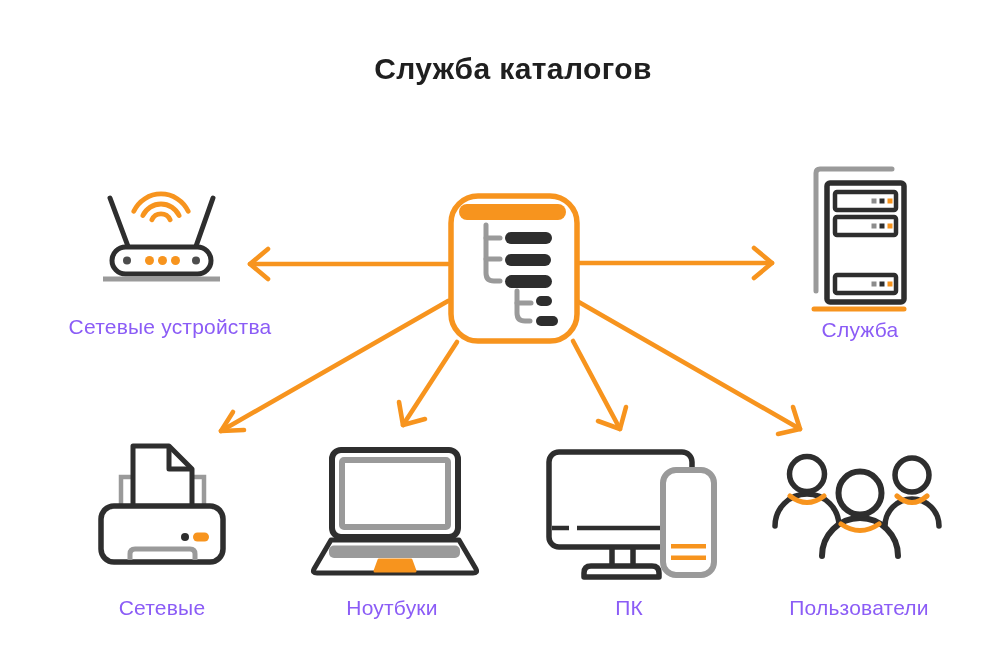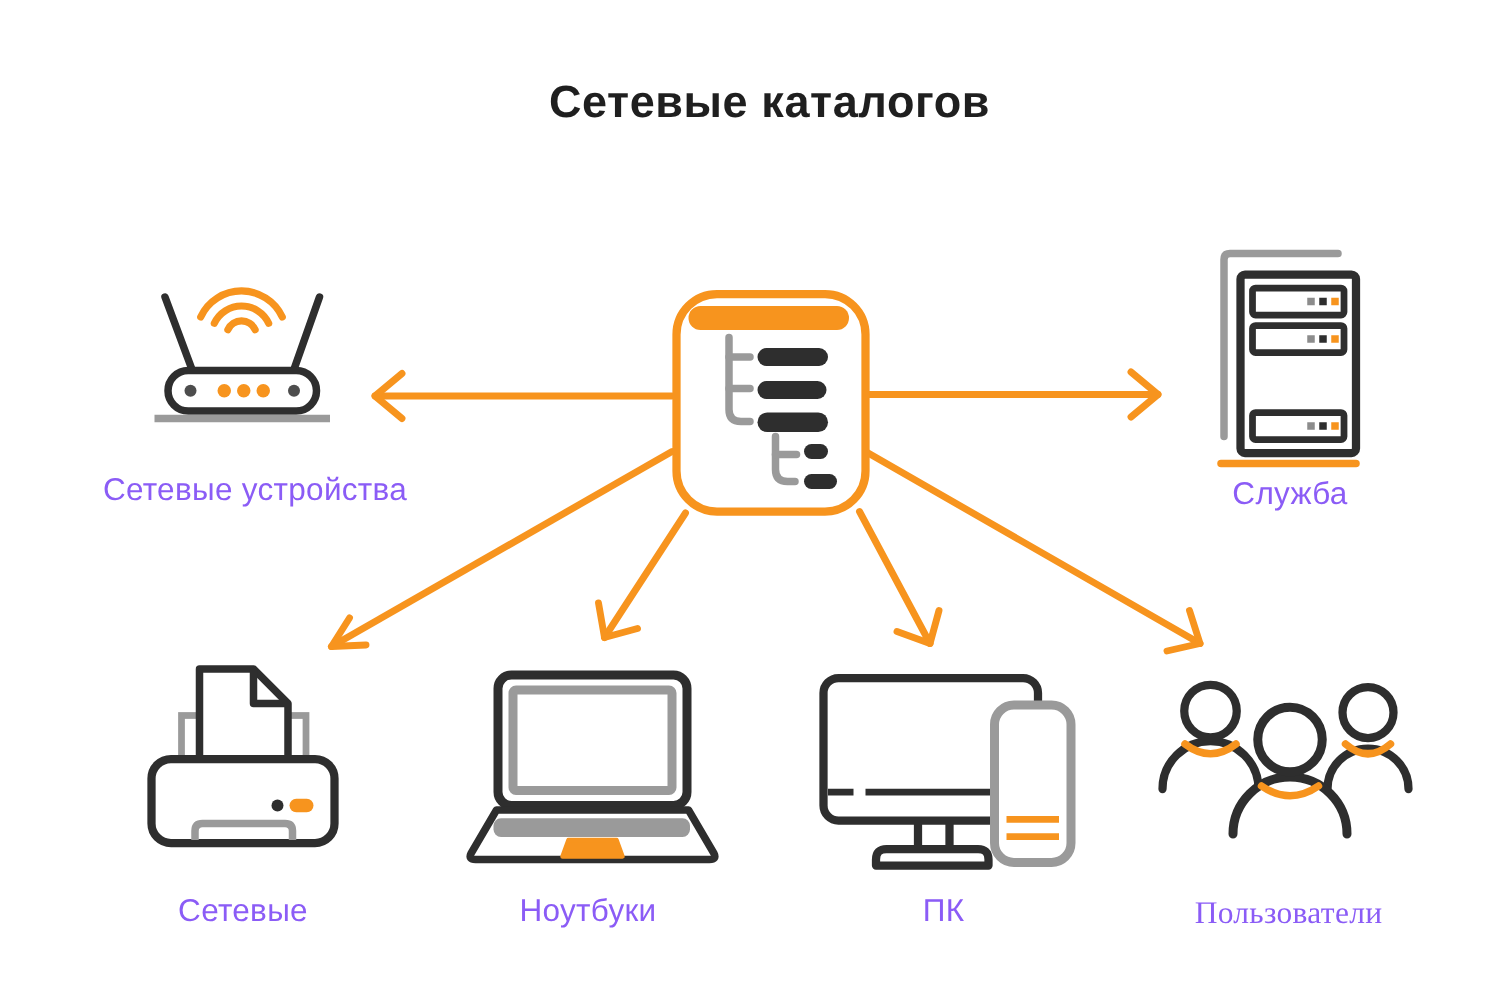--- a/index.html
+++ b/index.html
@@ -27,29 +27,29 @@
     font-weight:400;
     color:#8b5cf6;
     letter-spacing:0.2px;
     white-space:nowrap;
   }
   .lbl-network{left:170px;top:315px;}
   .lbl-servers{left:860px;top:318px;}
   .lbl-printers{left:162px;top:596px;}
   .lbl-laptops{left:392px;top:596px;}
   .lbl-pcs{left:629px;top:596px;text-align:right;}
-  .lbl-users{left:859px;top:596px;font-family:Liberation Serif, serif;}
+  .lbl-users{left:859px;top:596px;}
   svg{position:absolute;left:0;top:0;}
 </style>
 </head>
 <body>
 
 <div class="stage">
 
-  <div class="title">Сетевые каталогов</div>
+  <div class="title">Служба каталогов</div>
 
   <svg width="1000" height="672" viewBox="0 0 1000 672">
 
     <g stroke="#F7941E" stroke-width="4.6" fill="none" stroke-linecap="round" stroke-linejoin="round">
       <g>
         <path d="M448 264 L250 264"></path>
         <path d="M268 249 L250 264 L268 279"></path>
       </g>
       <g>
         <path d="M578 263 L772 263"></path>

